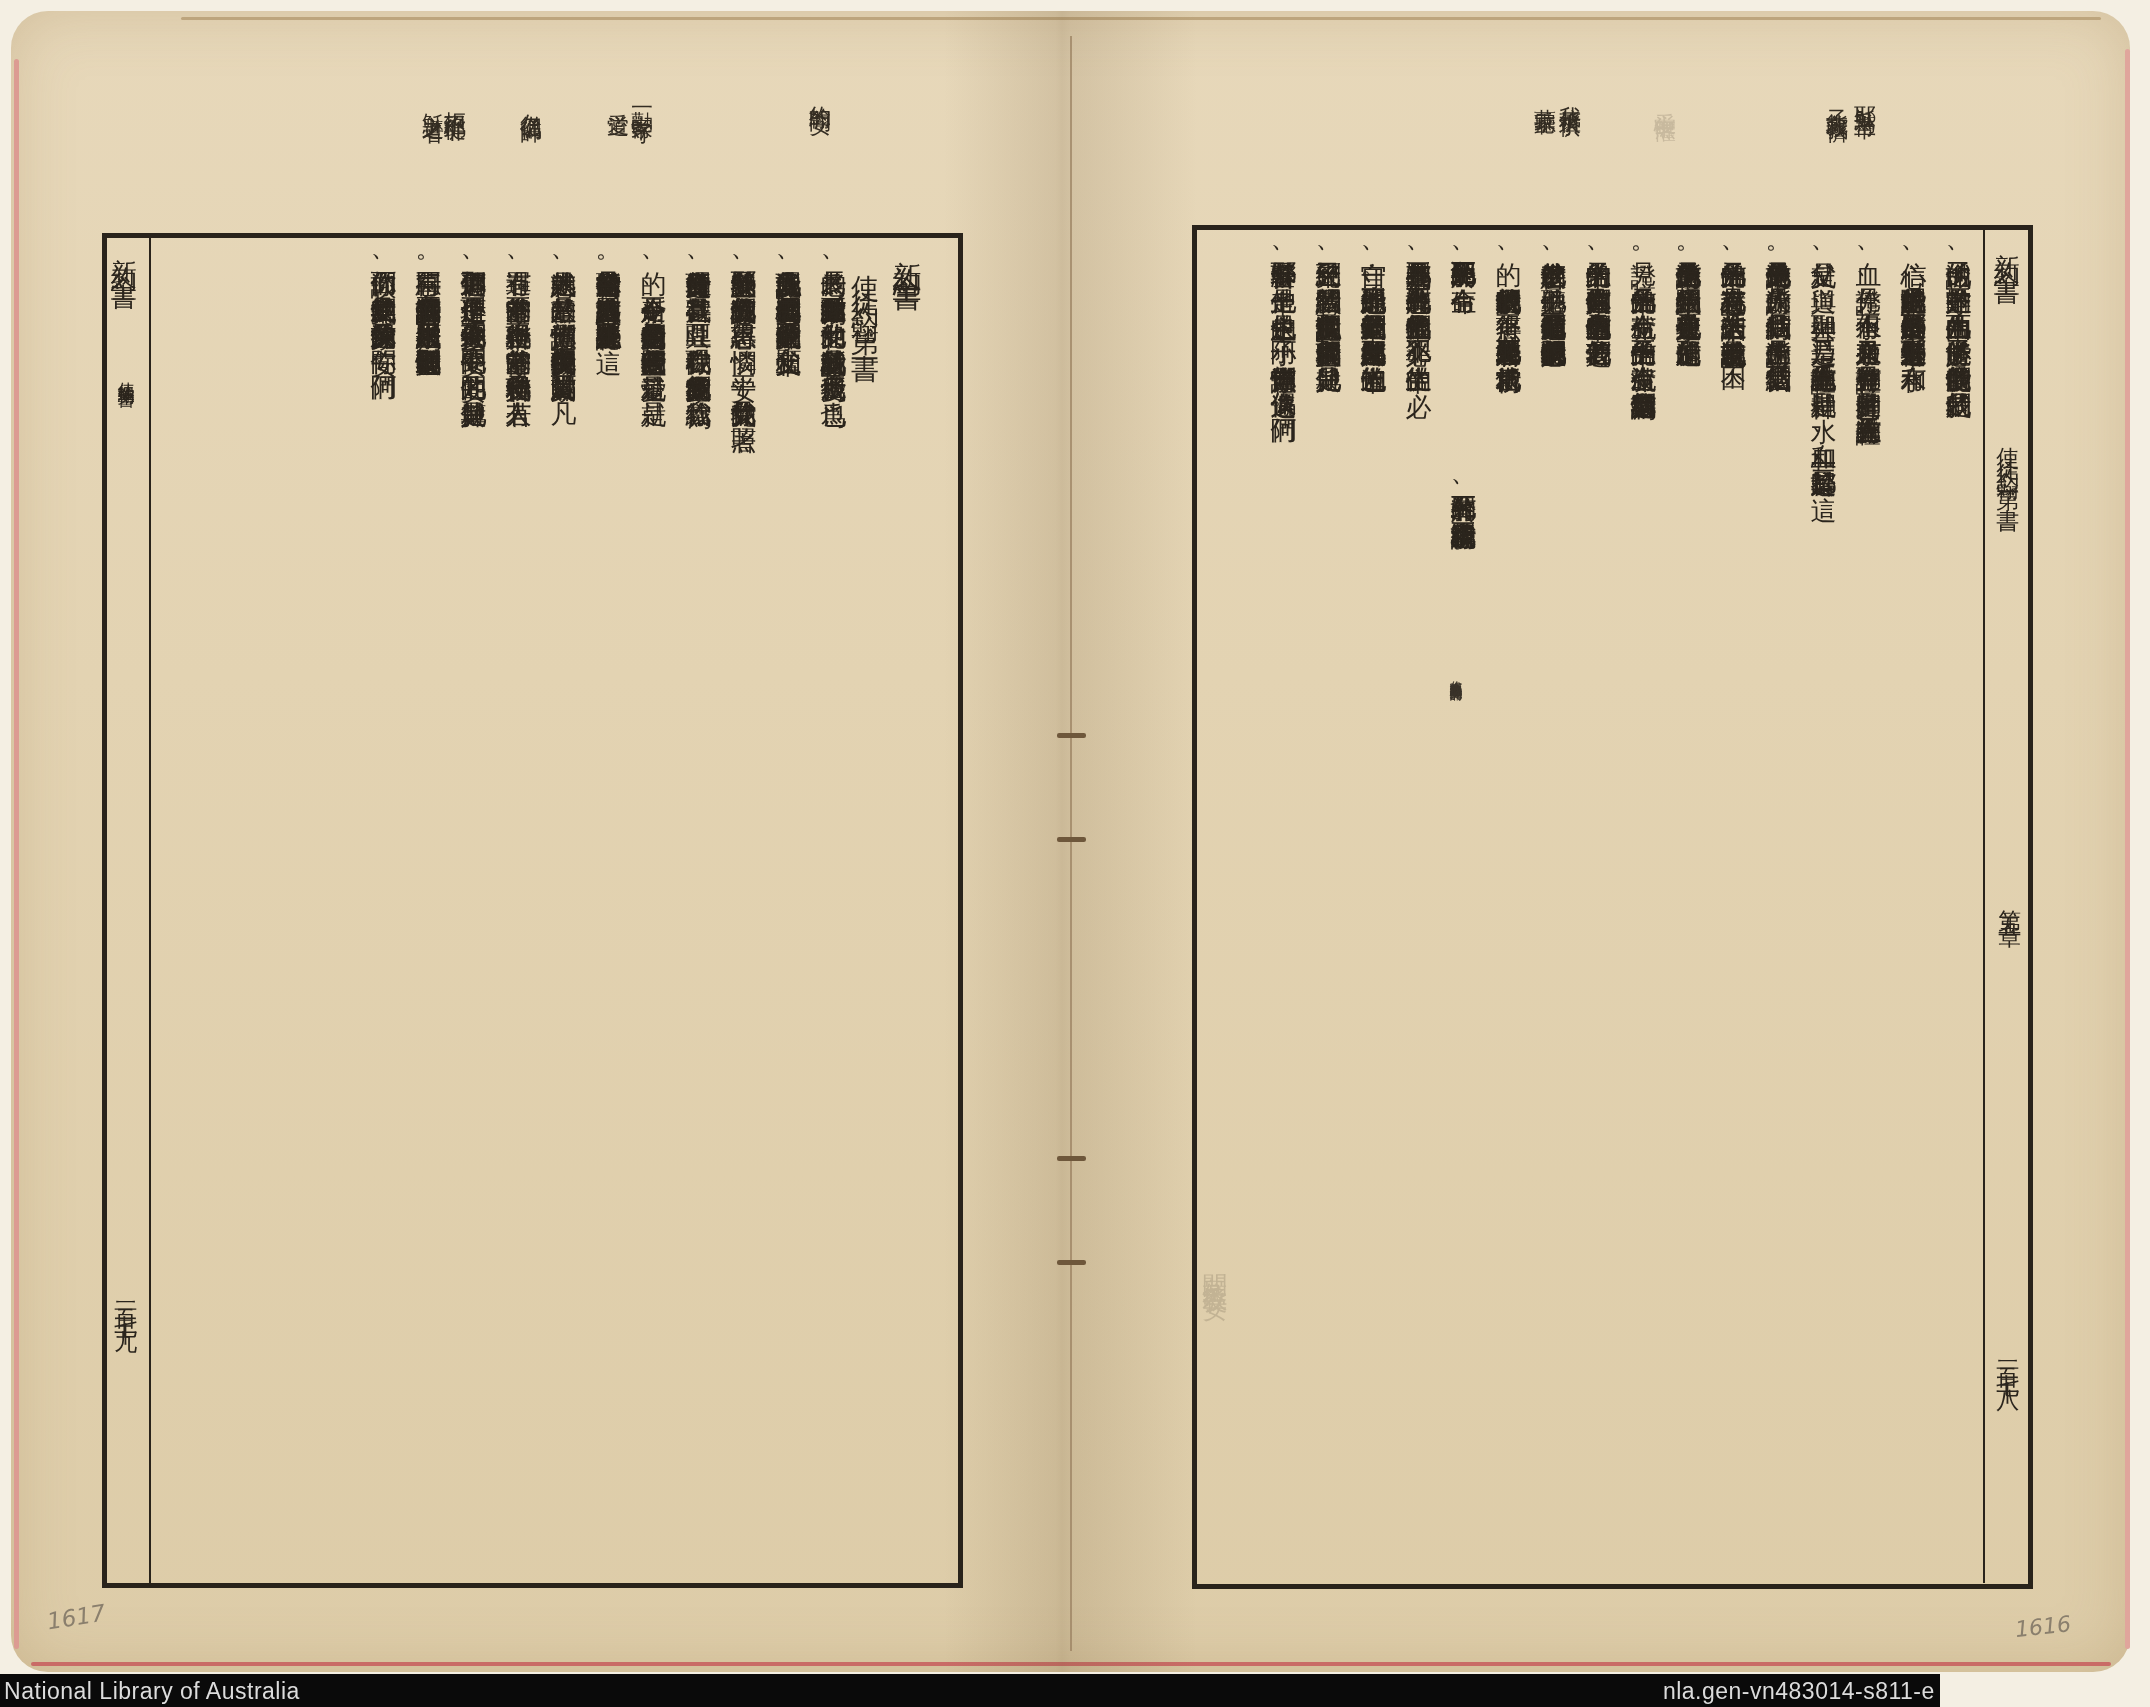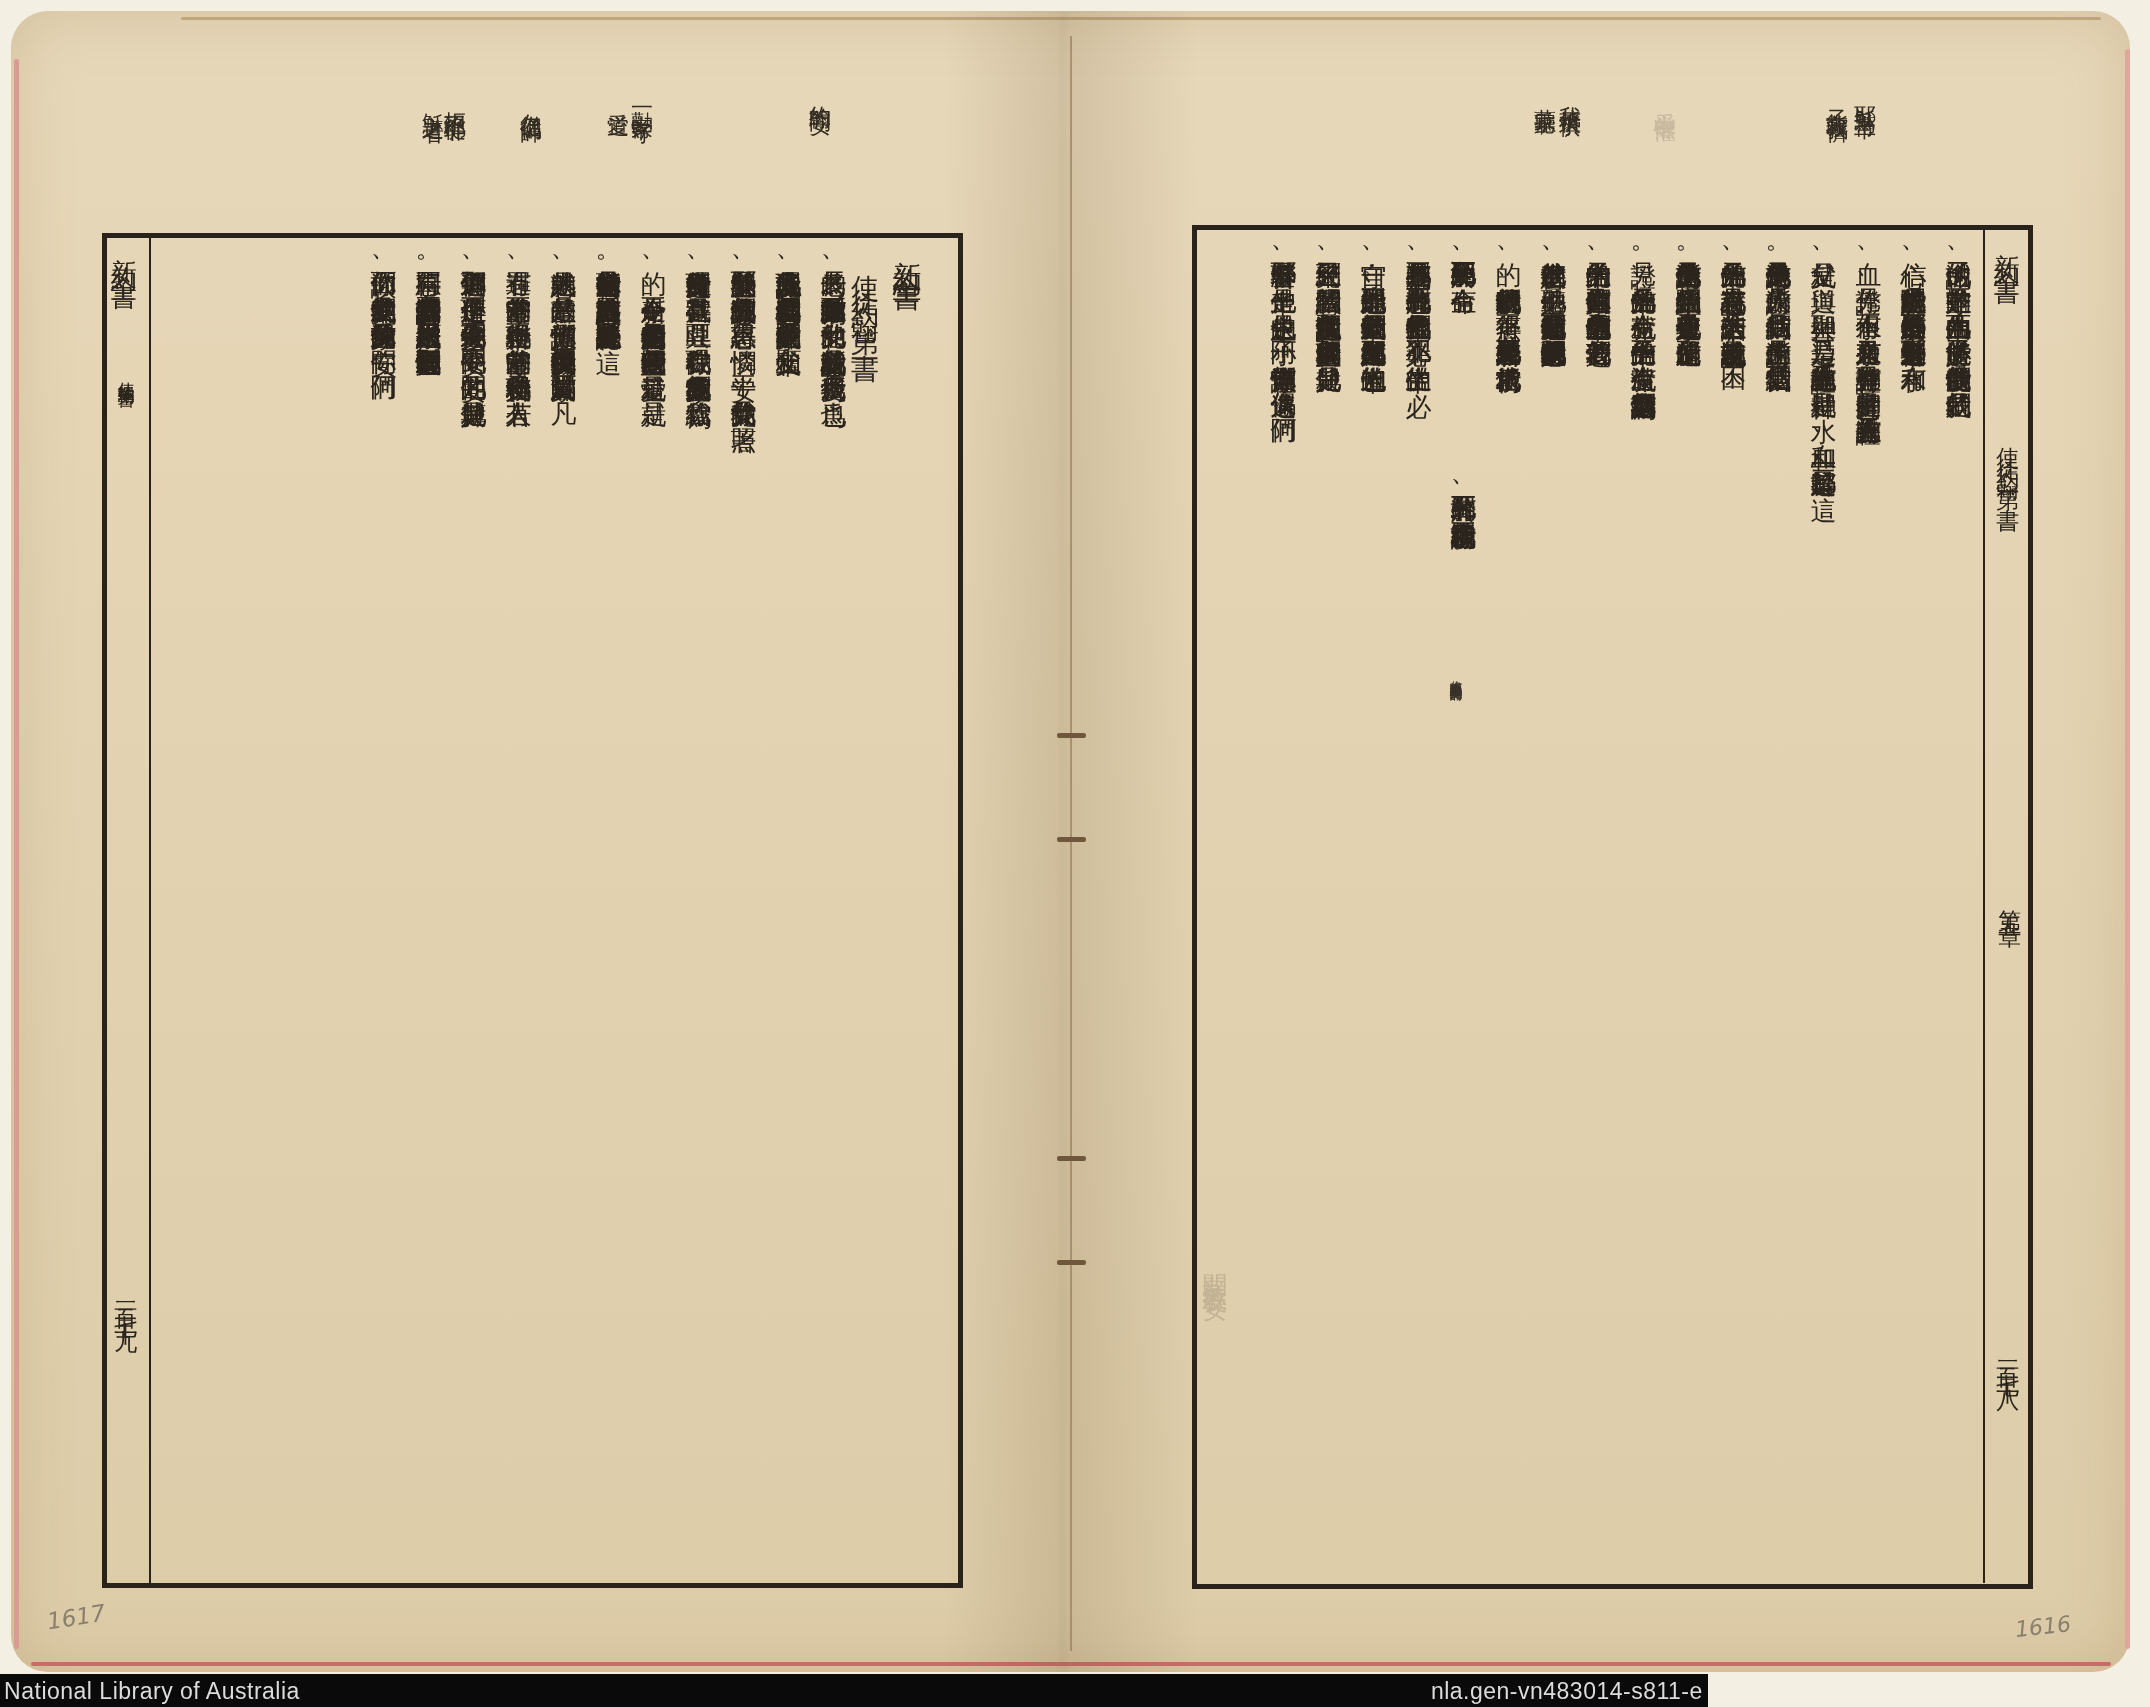--- a/index.html
+++ b/index.html
@@ -45,21 +45,21 @@
   .gloss{
     position:absolute;writing-mode:vertical-rl;text-orientation:upright;
     font-size:12.4px;line-height:1.2;letter-spacing:0.5px;color:#3a332a;
   }
   .pencil{
     position:absolute;color:#8a7f6d;font-style:italic;
     font-family:"DejaVu Sans",sans-serif;
   }
   
   .bar{
-    position:absolute;left:0;top:1674px;width:1708px;height:34px;background:#0a0a0a;
+    position:absolute;left:0;top:1674px;width:1940px;height:34px;background:#0a0a0a;
   }
   .bar-text{
     position:absolute;top:0;height:34px;line-height:35px;font-size:23px;color:#dcdcdc;
     font-family:"Liberation Sans",sans-serif;letter-spacing:0.5px;
   }
 </style>
 </head>
 <body>
 
 <div class="book"></div>

